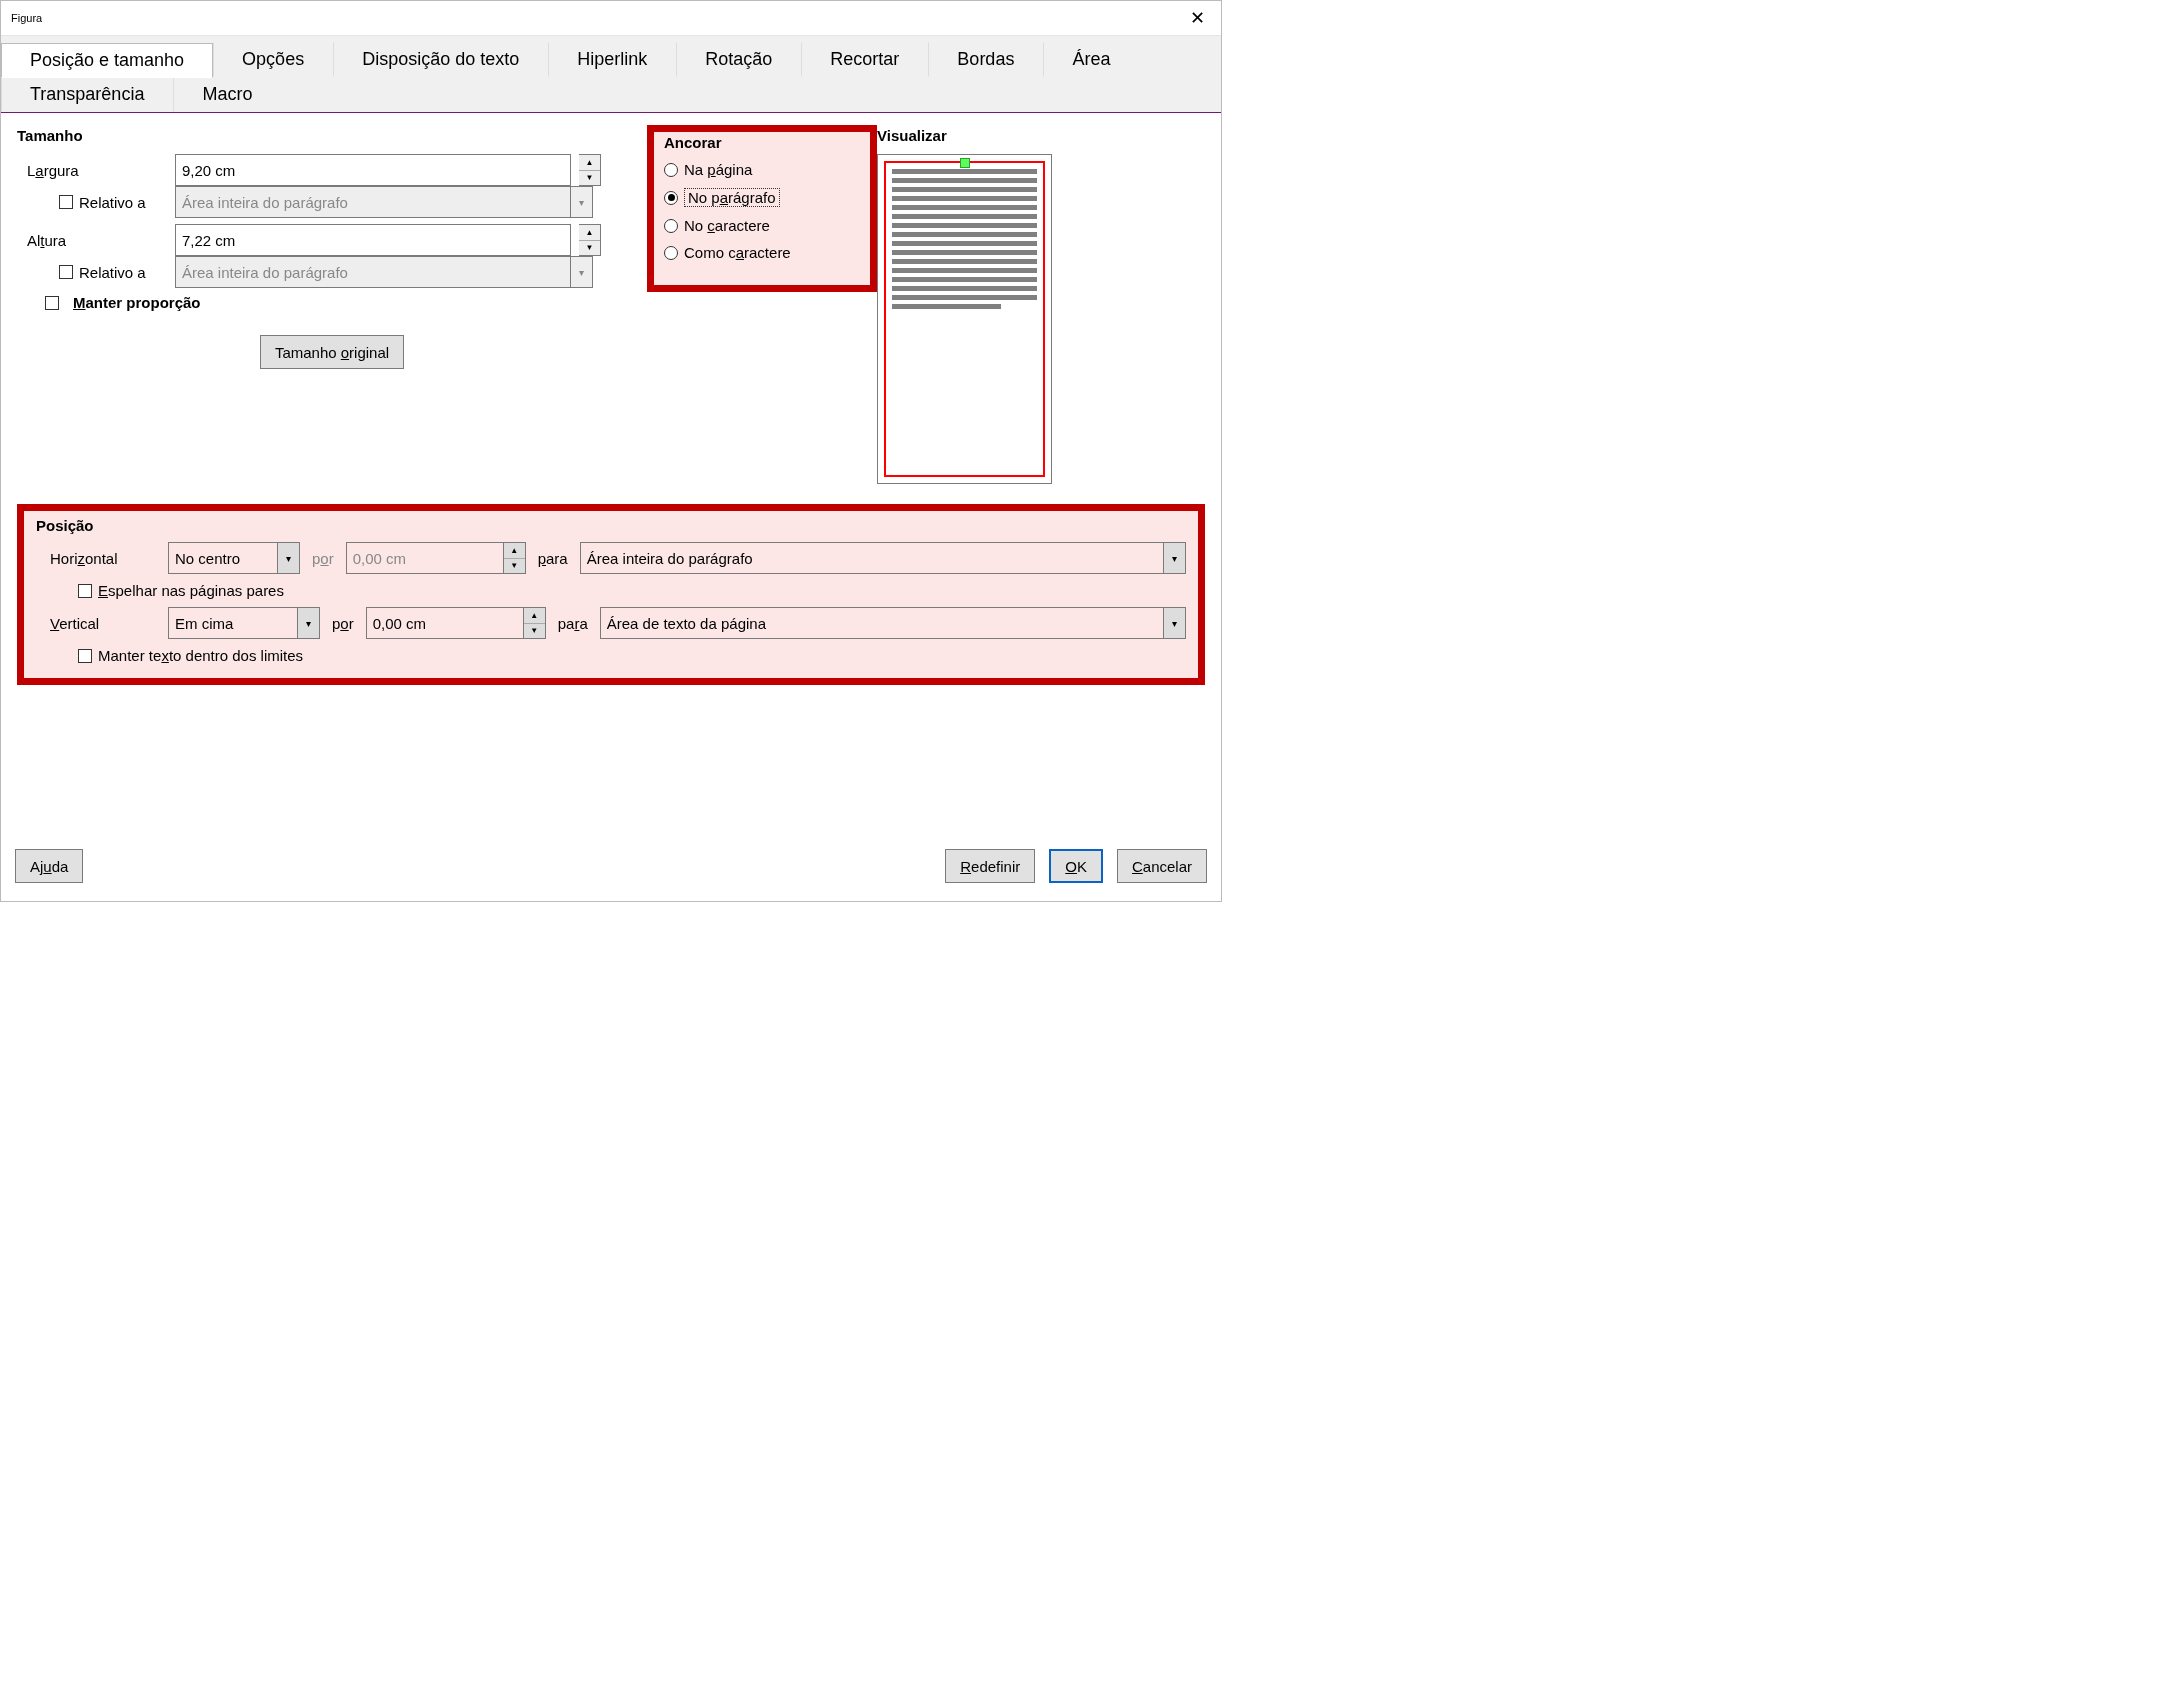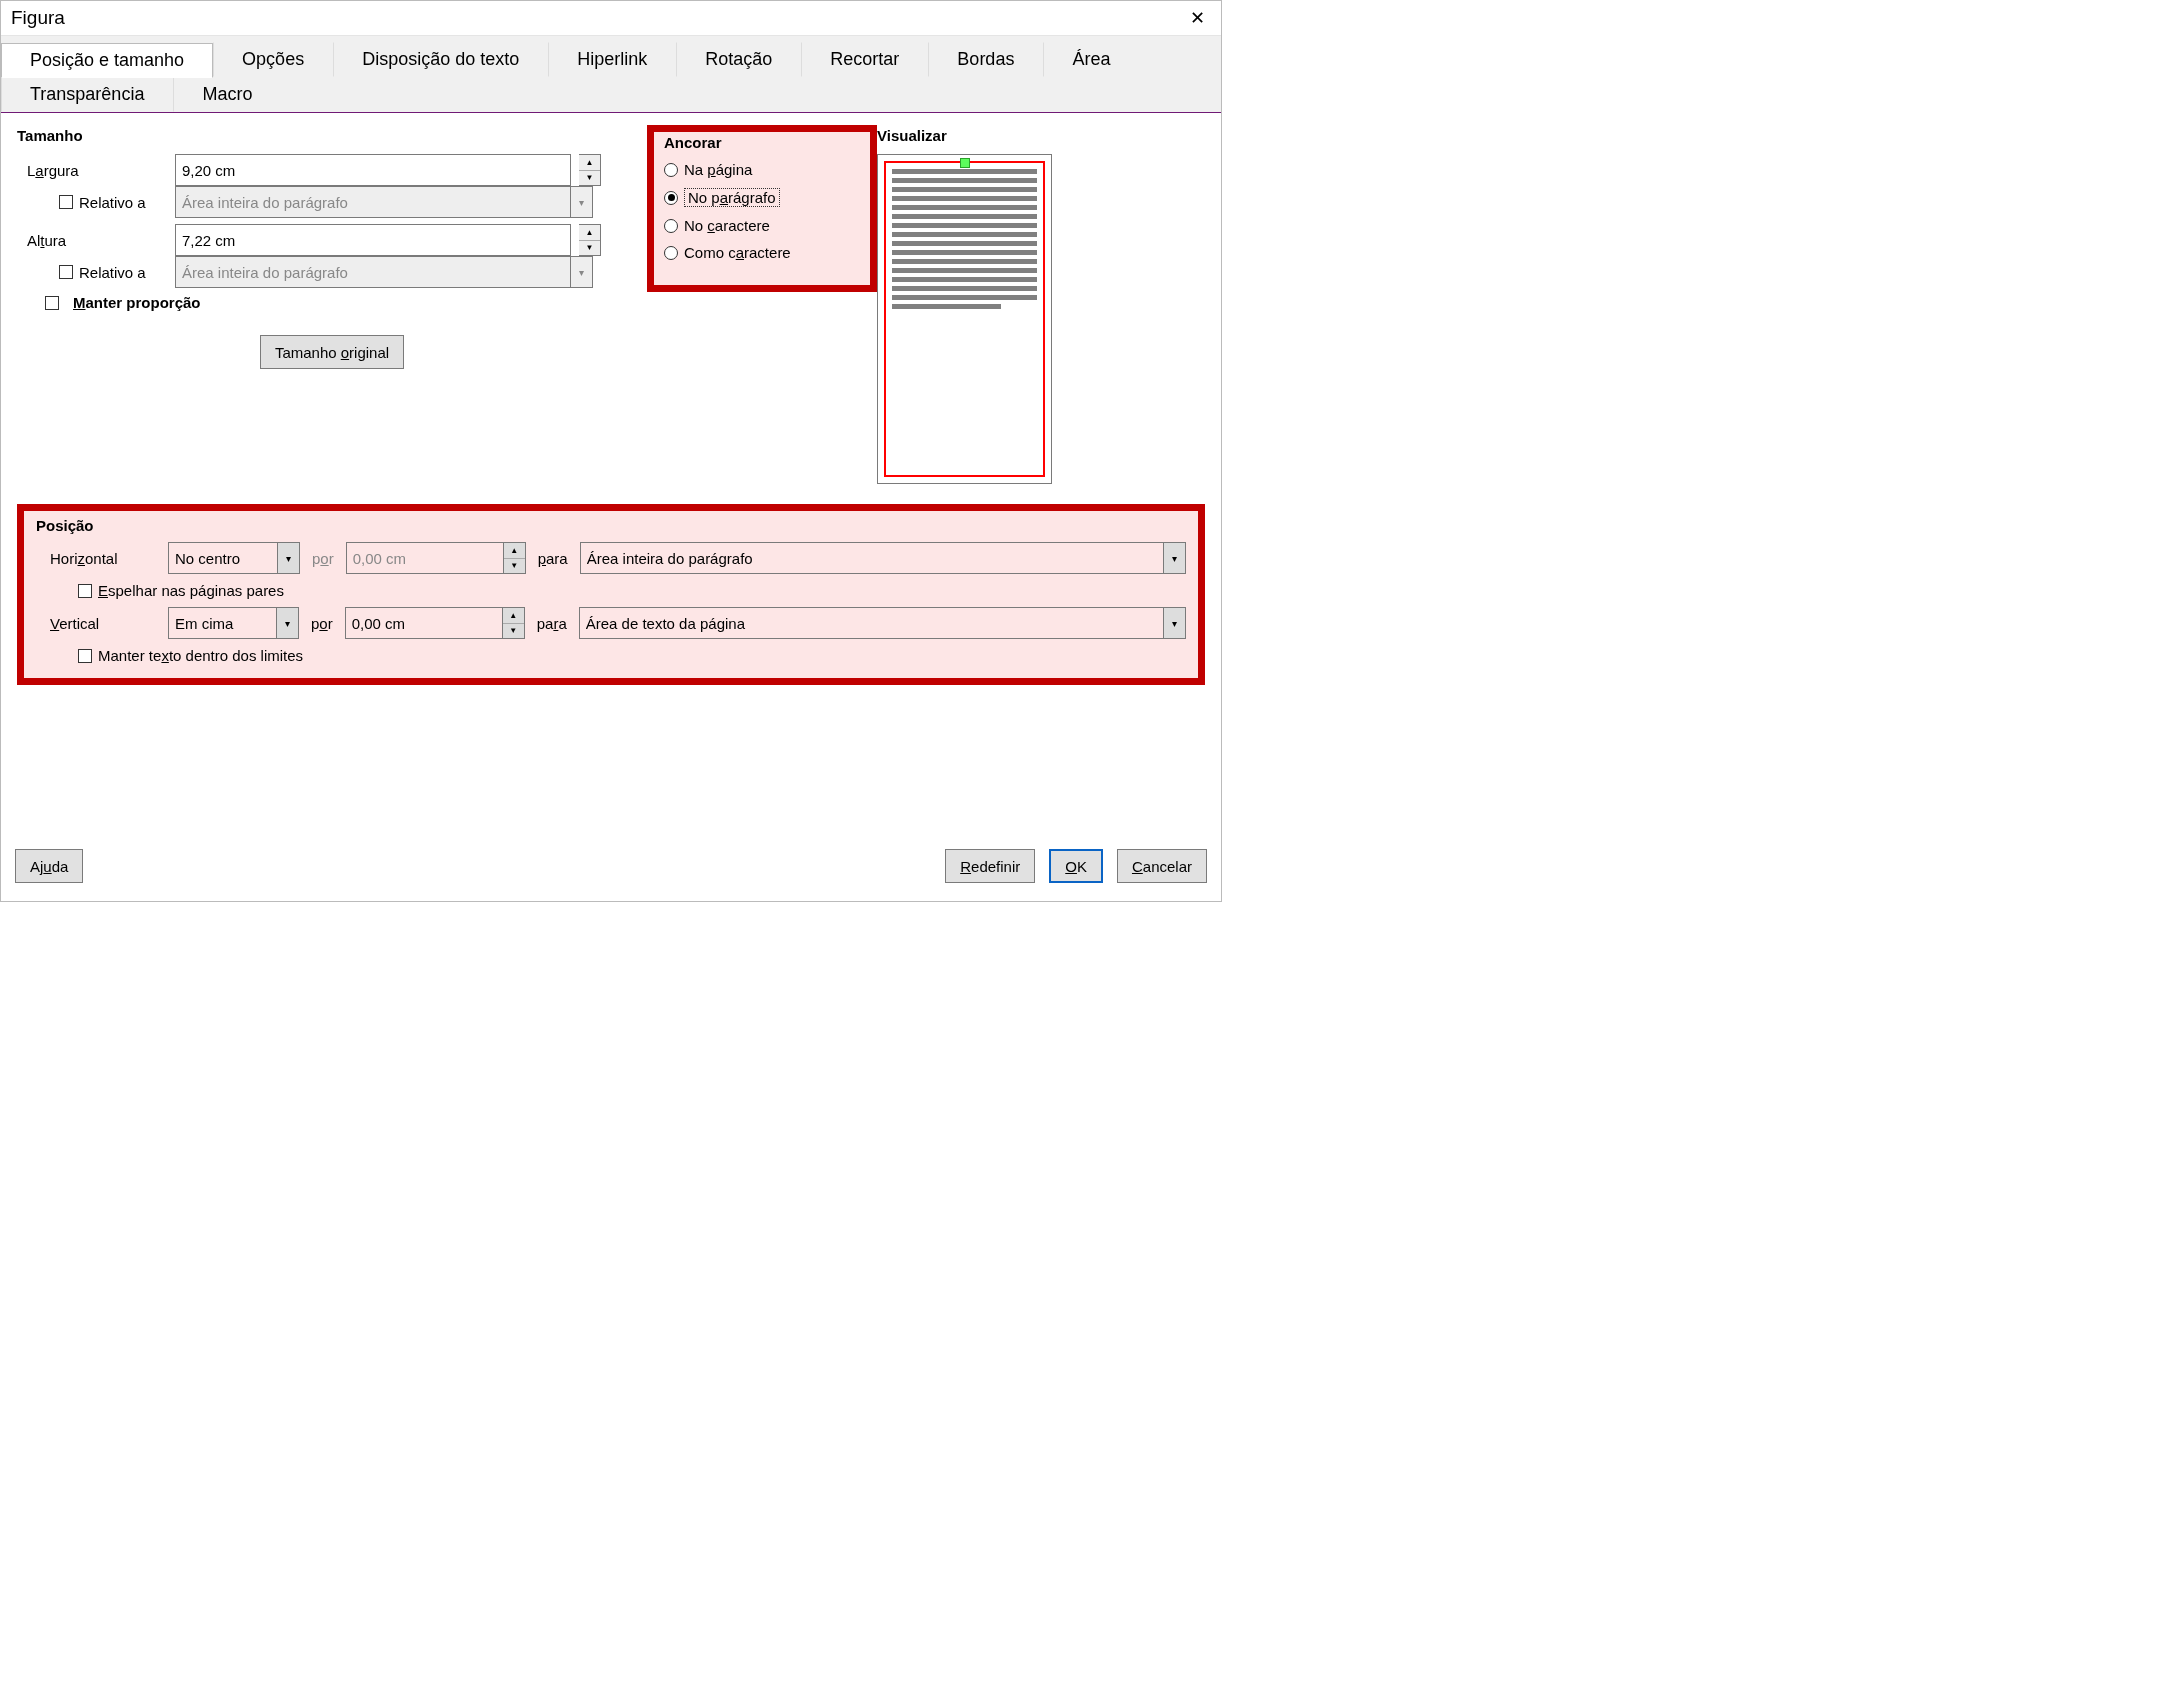--- a/index.html
+++ b/index.html
@@ -15,21 +15,21 @@
     border: 1px solid #bbb;
     background: #fff;
   }
   .titlebar {
     display: flex;
     align-items: center;
     justify-content: space-between;
     padding: 6px 10px;
     border-bottom: 1px solid #e5e5e5;
   }
-  .titlebar .title { font-size: 19px; text-align: right; }
+  .titlebar .title { font-size: 11px; text-align: right; }
   .titlebar .close {
     font-size: 18px;
     padding: 0 6px;
     cursor: default;
   }
   .tabs-wrap {
     background: #f0f0f0;
     padding-top: 6px;
   }
   .tabs {
@@ -322,21 +322,21 @@
           <span>
             <span class="u">E</span><span>spelhar nas páginas pares</span>
           </span>
         </div>
 
         <div class="prow">
           <div class="plabel">
             <span class="u">V</span><span>ertical</span>
           </div>
           <div class="combo">
-            <input class="text" style="width: 109px; background: rgb(253, 230, 230);" value="Em cima">
+            <input class="text" style="width: 130px; background: rgb(253, 230, 230);" value="Em cima">
             <div class="cbtn" style="background:#ddd;">▾</div>
           </div>
           <span>
             <span>p</span><span class="u">o</span><span>r</span>
           </span>
           <div style="display:flex;">
             <input class="text" style="width: 158px; background: rgb(253, 230, 230);" value="0,00 cm">
             <div class="spin" style="background:#ddd;">
               <div class="s">▲</div>
               <div class="s">▼</div>

